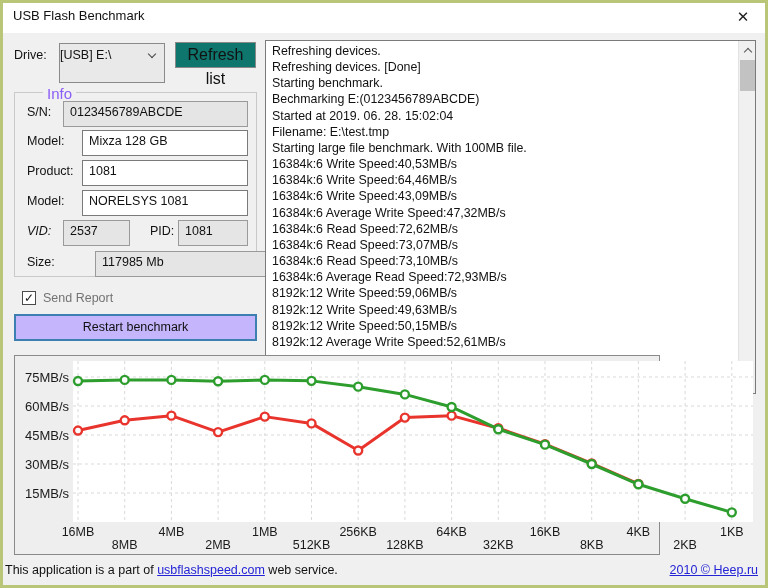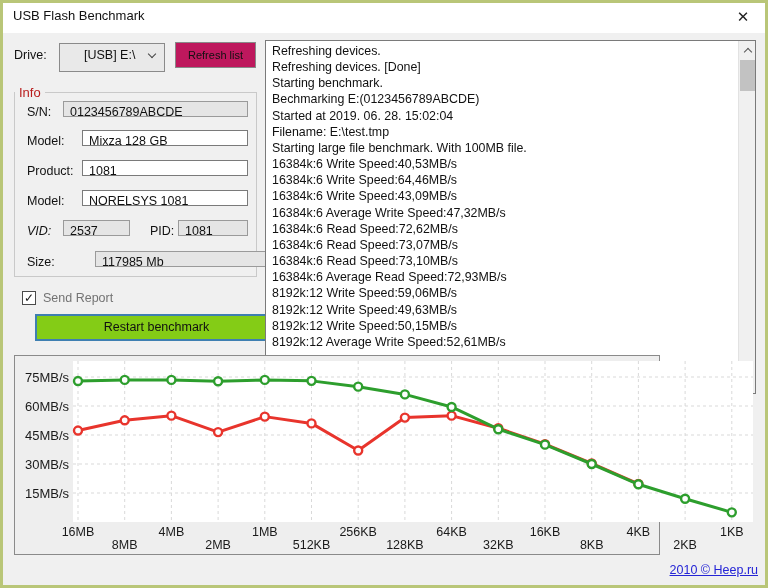--- a/index.html
+++ b/index.html
@@ -4,34 +4,34 @@
 <style>
   * { margin:0; padding:0; box-sizing:border-box; }
   html,body { width:768px; height:588px; }
   body { font-family:"Liberation Sans", sans-serif; background:#f0f0f0; position:relative; overflow:hidden; }
   .frame { position:absolute; inset:0; border:3px solid #b9c678; pointer-events:none; z-index:60; }
   .titlebar { position:absolute; left:0; top:0; width:768px; height:51px; background:#ffffff; }
   .title { position:absolute; left:13px; top:8px; font-size:13px; color:#111; }
   .close-btn { position:absolute; right:14px; top:6px; width:22px; height:22px; text-align:center; font-size:15px; color:#222; line-height:22px; cursor:default; }
   .client { position:absolute; left:0; top:33px; width:768px; height:555px; background:#f0f0f0; }
   .lbl { position:absolute; font-size:12.5px; color:#111; white-space:nowrap; }
-  .combo { position:absolute; left:59px; top:10px; width:106px; height:29px; background:#e9e9e9; border:1px solid #8a8a8a; font-size:12.5px; color:#111; line-height:22px; padding-left:24px; }
+  .combo { position:absolute; left:59px; top:10px; width:106px; height:40px; background:#e9e9e9; border:1px solid #8a8a8a; font-size:12.5px; color:#111; line-height:22px; padding-left:0; }
   .combo .chv { position:absolute; right:9px; top:7px; }
   .chv { display:inline-block; width:6px; height:6px; border-right:1.5px solid #444; border-bottom:1.5px solid #444; }
   .chv.down { transform:rotate(45deg); }
   .chv.up { transform:rotate(-135deg); }
-  .btn { position:absolute; background:#be185d; border:1px solid #898989; font-size:11px; color:#111; text-align:center; }
+  .btn { position:absolute; background:#0f766e; border:1px solid #898989; font-size:16px; color:#111; text-align:center; }
   .refresh { left:175px; top:9px; width:81px; height:26px; line-height:24px; }
   .groupbox { position:absolute; left:14px; top:59px; width:243px; height:185px; border:1px solid #c9c9c9; }
-  .group-label { position:absolute; left:0; top:-8px; background:#f0f0f0; padding:0 4px; font-size:13px; color:#b91c1c; }
-  .field { position:absolute; height:16px; border:1px solid #7a7a7a; background:#fff; font-size:12.5px; color:#111; line-height:20px; padding-left:6px; white-space:nowrap; overflow:hidden; }
+  .group-label { position:absolute; left:28px; top:-8px; background:#f0f0f0; padding:0 4px; font-size:15px; color:#8b5cf6; }
+  .field { position:absolute; height:26px; border:1px solid #7a7a7a; background:#fff; font-size:12.5px; color:#111; line-height:20px; padding-left:6px; white-space:nowrap; overflow:hidden; }
   .field.ro { background:#e5e5e5; border-color:#9a9a9a; }
   .checkbox { position:absolute; left:22px; top:258px; width:14px; height:14px; background:#fff; border:1px solid #4a4a4a; font-size:12px; line-height:13px; text-align:center; color:#1a1a1a; }
   .cb-label { position:absolute; left:43px; top:258px; font-size:12.5px; color:#737373; }
-  .restart { left:14px; top:281px; width:243px; height:27px; border:2px solid #3e7fb1; background:#84cc16; line-height:23px; font-size:12.5px;margin-left:21px; }
+  .restart { left:14px; top:281px; width:243px; height:27px; border:2px solid #3e7fb1; background:#c4b5fd; line-height:23px; font-size:12.5px; }
   .logbox { position:absolute; left:265px; top:7px; width:491px; height:354px; background:#ffffff; border:1px solid #7a7a7a; }
   .logtext { position:absolute; left:6px; top:2px; right:20px; bottom:0; font-size:12.4px; line-height:16.15px; color:#111; white-space:pre; overflow:hidden; }
   .scrollbar { position:absolute; right:0; top:0; bottom:0; width:17px; background:#f0f0f0; border-left:1px solid #e2e2e2; }
   .sb-btn { position:absolute; left:0; width:17px; height:17px; text-align:center; }
   .sb-btn .chv { margin-top:6px; border-color:#555; }
   .sb-up { top:0; }
   .sb-down { bottom:0; }
   .sb-thumb { position:absolute; left:1px; top:19px; width:15px; height:31px; background:#c2c2c2; }
   .chartpanel { position:absolute; left:14px; top:322px; width:646px; height:200px; background:#eeeeee; border:1px solid #8a8a8a; }
   .footer-left { position:absolute; left:5px; top:530px; font-size:12.5px; color:#111; }
@@ -59,21 +59,21 @@
   <div class="btn refresh">Refresh list</div>
 
   <div class="groupbox">
     <span class="group-label">Info</span>
   </div>
 
   <span class="lbl" style="left:27px; top:72px;">S/N:</span>
   <div class="field ro" style="left:63px; top:68px; width:185px;">0123456789ABCDE</div>
 
   <span class="lbl" style="left:27px; top:101px;">Model:</span>
-  <div class="field" style="left:82px; top:97px; width:166px;text-decoration:underline;">Mixza 128 GB</div>
+  <div class="field" style="left:82px; top:97px; width:166px;">Mixza 128 GB</div>
 
   <span class="lbl" style="left:27px; top:131px;">Product:</span>
   <div class="field" style="left:82px; top:127px; width:166px;">1081</div>
 
   <span class="lbl" style="left:27px; top:161px;">Model:</span>
   <div class="field" style="left:82px; top:157px; width:166px;">NORELSYS 1081</div>
 
   <span class="lbl" style="left:27px; top:191px;font-style:italic;">VID:</span>
   <div class="field ro" style="left:63px; top:187px; width:67px;">2537</div>
   <span class="lbl" style="left:150px; top:191px;">PID:</span>
@@ -183,17 +183,18 @@
         <circle cx="436.6" cy="50.96666666666667" r="4" fill="#fdfdfd" stroke="#2d9e2d" stroke-width="2.4"></circle>
         <circle cx="483.3" cy="73.2" r="4" fill="#fdfdfd" stroke="#2d9e2d" stroke-width="2.4"></circle>
         <circle cx="530" cy="88.66666666666667" r="4" fill="#fdfdfd" stroke="#2d9e2d" stroke-width="2.4"></circle>
         <circle cx="576.7" cy="108" r="4" fill="#fdfdfd" stroke="#2d9e2d" stroke-width="2.4"></circle>
         <circle cx="623.4000000000001" cy="128.3" r="4" fill="#fdfdfd" stroke="#2d9e2d" stroke-width="2.4"></circle>
         <circle cx="670.1" cy="142.8" r="4" fill="#fdfdfd" stroke="#2d9e2d" stroke-width="2.4"></circle>
         <circle cx="716.8000000000001" cy="156.33333333333334" r="4" fill="#fdfdfd" stroke="#2d9e2d" stroke-width="2.4"></circle>
       </svg>
   </div>
 
+  <div class="footer-left"><span>This application is a part of </span><a class="link">usbflashspeed.com</a><span> web service.</span></div>
   <div class="footer-right"><a class="link">2010 © Heep.ru</a></div>
 
 </div>
 
 <div class="frame"></div>
 
 </body></html>

